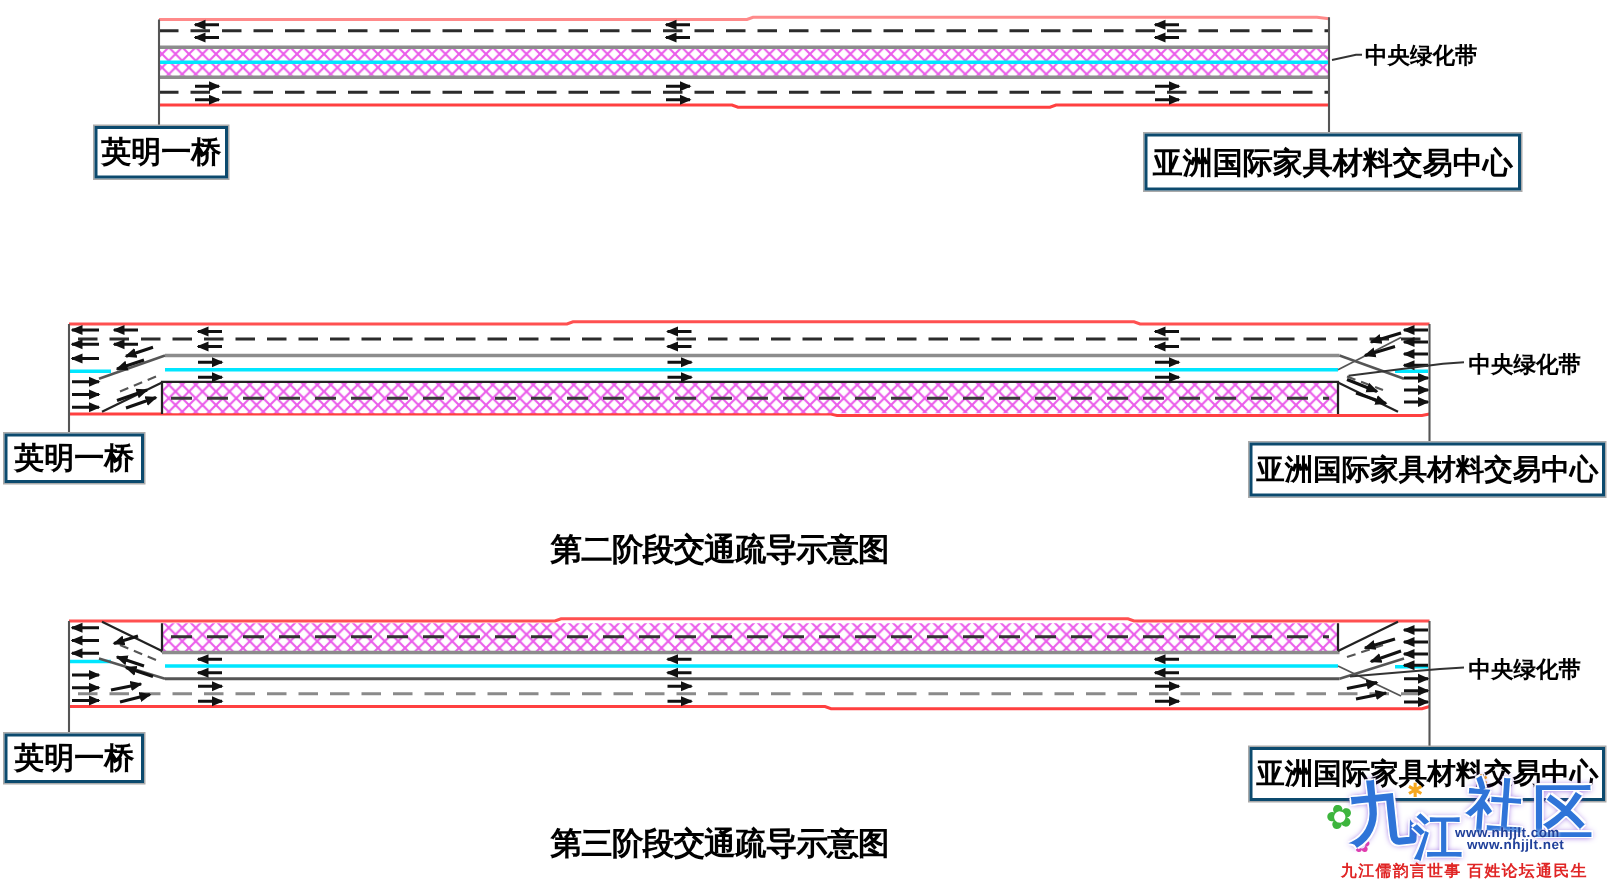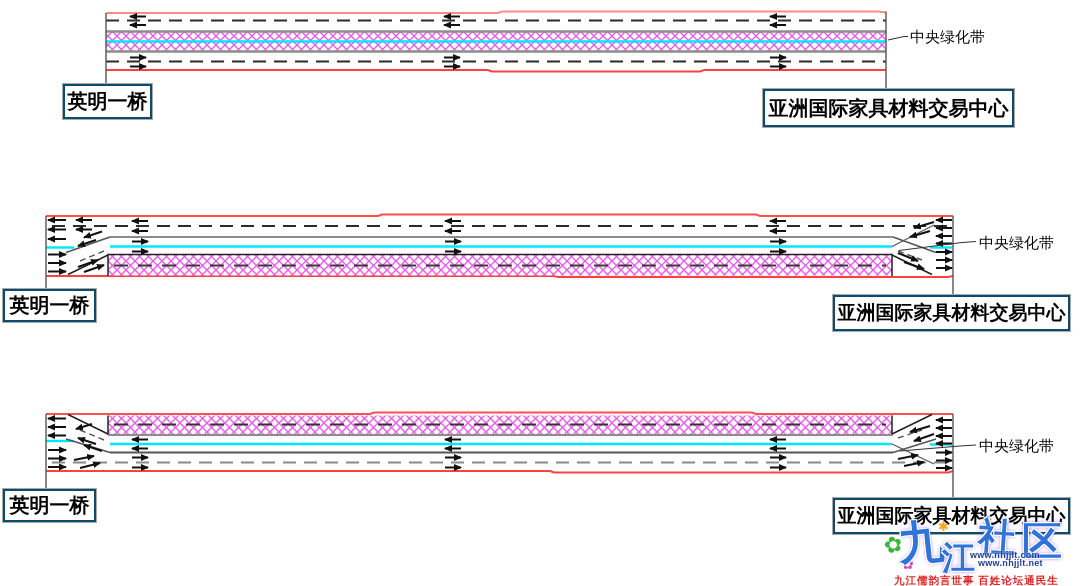--- a/index.html
+++ b/index.html
@@ -3,21 +3,21 @@
 <meta charset="utf-8">
 <style>
   html,body{margin:0;padding:0;background:#fff;}
   #stage{position:relative;width:1080px;height:586px;background:#fff;overflow:hidden;
          font-family:"Liberation Serif","DejaVu Serif",serif;}
   #gfx{position:absolute;left:0;top:0;}
   .lbox{position:absolute;display:flex;align-items:center;justify-content:center;
         border:2px solid #0c4a6e;background:#fff;font-weight:bold;color:#000;
         box-shadow:0 0 0 1px #aaa;white-space:nowrap;}
   .caption{position:absolute;font-weight:bold;color:#000;font-size:21px;letter-spacing:-0.5px;white-space:nowrap;}
-  .mlabel{position:absolute;font-weight:normal;color:#000;font-size:15px;white-space:nowrap;}
+  .mlabel{position:absolute;font-weight:bold;color:#000;font-size:15px;white-space:nowrap;}
   
   #wm{position:absolute;left:876px;top:506px;width:204px;height:80px;}
   .wm-ch{position:absolute;font-weight:bold;color:#2f74d8;
          text-shadow:-1px -1px 0 #fff,1px -1px 0 #fff,-1px 1px 0 #fff,1px 1px 0 #fff,0 0 4px #7a3fd8;
          font-family:"Liberation Sans","DejaVu Sans",sans-serif;}
   .wm-fl{position:absolute;line-height:1;}
   .wm-url{position:absolute;font-size:9px;font-weight:bold;color:#20409a;
           text-shadow:0 0 2px #fff;font-family:"Liberation Sans",sans-serif;letter-spacing:0.3px;}
   .wm-slogan{position:absolute;left:18px;top:68px;font-size:10.5px;font-weight:bold;color:#e02525;
              letter-spacing:1px;white-space:nowrap;}
@@ -224,24 +224,26 @@
   </g>
 </svg>
 
   <div class="lbox" style="left:63px;top:84px;width:85px;height:31px;font-size:20px;">英明一桥</div>
   <div class="lbox" style="left:763px;top:89px;width:247px;height:34px;font-size:20px;">亚洲国际家具材料交易中心</div>
   <div class="mlabel" style="left:910px;top:28px;">中央绿化带</div>
 
   <div class="lbox" style="left:3px;top:289px;width:89px;height:29px;font-size:20px;">英明一桥</div>
   <div class="lbox" style="left:833px;top:295px;width:233px;height:32px;font-size:19px;">亚洲国际家具材料交易中心</div>
   <div class="mlabel" style="left:979px;top:234px;">中央绿化带</div>
+  <div class="caption" style="left:367px;top:352px;">第二阶段交通疏导示意图</div>
 
   <div class="lbox" style="left:3px;top:489px;width:89px;height:29px;font-size:20px;">英明一桥</div>
   <div class="lbox" style="left:833px;top:498px;width:233px;height:32px;font-size:19px;">亚洲国际家具材料交易中心</div>
   <div class="mlabel" style="left:979px;top:437px;">中央绿化带</div>
+  <div class="caption" style="left:367px;top:548px;">第三阶段交通疏导示意图</div>
 
   <div id="wm">
     <span class="wm-fl" style="left:8px;top:28px;font-size:22px;color:#3db53d;transform:rotate(-15deg);">✿</span>
     <span class="wm-fl" style="left:26px;top:52px;font-size:14px;color:#e43fae;">✿</span>
     <span class="wm-fl" style="left:62px;top:14px;font-size:13px;color:#f5a81f;">✱</span>
     <span class="wm-fl" style="left:107px;top:10px;font-size:11px;color:#f5a81f;">✱</span>
     <span class="wm-ch" style="left:22px;top:6px;font-size:46px;transform:rotate(-6deg);">九</span>
     <span class="wm-ch" style="left:66px;top:30px;font-size:33px;">江</span>
     <span class="wm-ch" style="left:102px;top:6px;font-size:38px;transform:rotate(4deg);">社</span>
     <span class="wm-ch" style="left:146px;top:8px;font-size:40px;">区</span>

